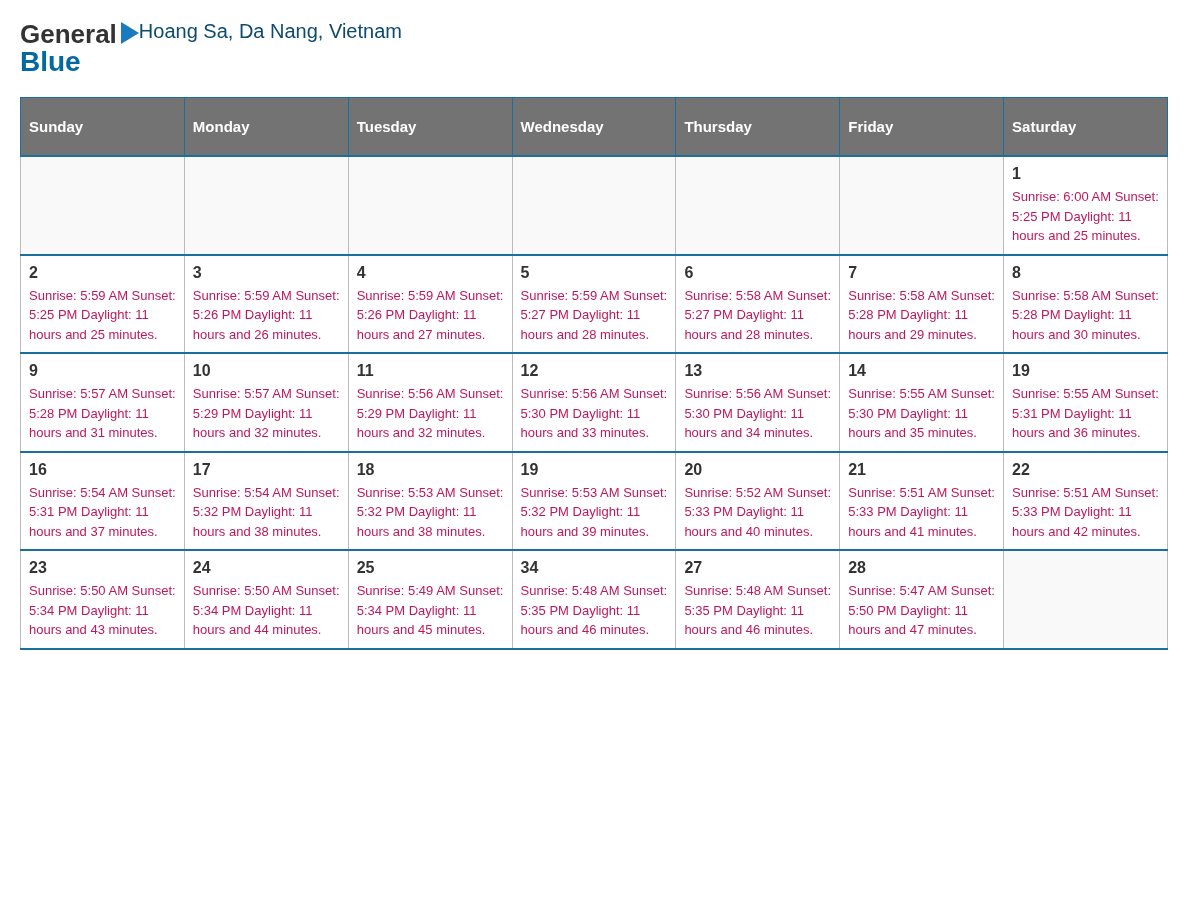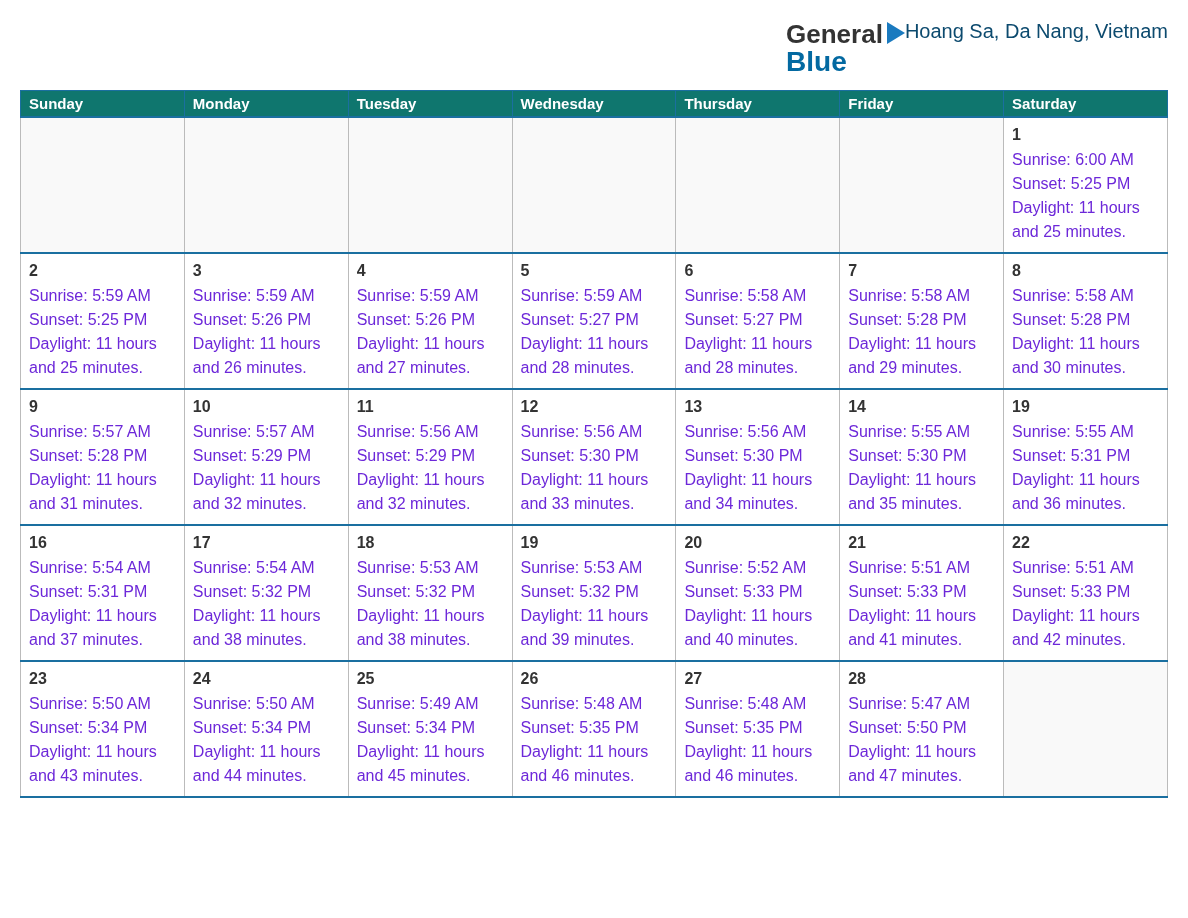--- a/index.html
+++ b/index.html
@@ -5,46 +5,46 @@
     * { margin: 0; padding: 0; box-sizing: border-box; }
     body {
       font-family: Arial, sans-serif;
       background: #fff;
       width: 1188px;
       min-height: 918px;
       padding: 20px;
     }
     .header {
       display: flex;
-      justify-content: flex-end;
+      justify-content: flex-start;
       align-items: flex-start;
-      margin-bottom: 13px;
+      margin-bottom: 20px;
     }
     .title-block {
       text-align: right;
     }
     .title-block h1 {
       font-size: 48px;
       font-weight: bold;
       color: #333;
     }
     .title-block h2 {
       font-size: 20px;
       font-weight: normal;
       color: #0c4a6e;
     }
     .calendar {
       width: 100%;
       border-collapse: collapse;
       border: 1px solid #999;
     }
     .calendar th {
-      background-color: #0f766e;
+      background-color: #737373;
       color: #fff;
-      padding: 4px 8px;
+      padding: 20px 8px;
       font-size: 15px;
       font-weight: bold;
       text-align: left;
       border: 1px solid #1a6fa0;
     }
     .calendar td {
       vertical-align: top;
       padding: 8px;
       border: 1px solid #bbb;
       width: calc(100% / 7);
@@ -56,22 +56,22 @@
       border-bottom: 2px solid #1a6fa0;
     }
     .day-number {
       font-size: 16px;
       font-weight: bold;
       color: #333;
       display: block;
       margin-bottom: 4px;
     }
     .day-info {
-      font-size: 16px;
-      color: #6d28d9;
+      font-size: 13px;
+      color: #be185d;
       line-height: 1.5;
     }
     .empty-cell {
       background: #f9f9f9;
     }
     .logo-full {
       display: flex;
       flex-direction: column;
       line-height: 1.1;
     }
@@ -279,21 +279,21 @@
 Sunset: 5:34 PM
 Daylight: 11 hours and 44 minutes.</div>
         </td>
         <td>
           <span class="day-number">25</span>
           <div class="day-info">Sunrise: 5:49 AM
 Sunset: 5:34 PM
 Daylight: 11 hours and 45 minutes.</div>
         </td>
         <td>
-          <span class="day-number">26</span>
+          <span class="day-number">34</span>
           <div class="day-info">Sunrise: 5:48 AM
 Sunset: 5:35 PM
 Daylight: 11 hours and 46 minutes.</div>
         </td>
         <td>
           <span class="day-number">27</span>
           <div class="day-info">Sunrise: 5:48 AM
 Sunset: 5:35 PM
 Daylight: 11 hours and 46 minutes.</div>
         </td>

